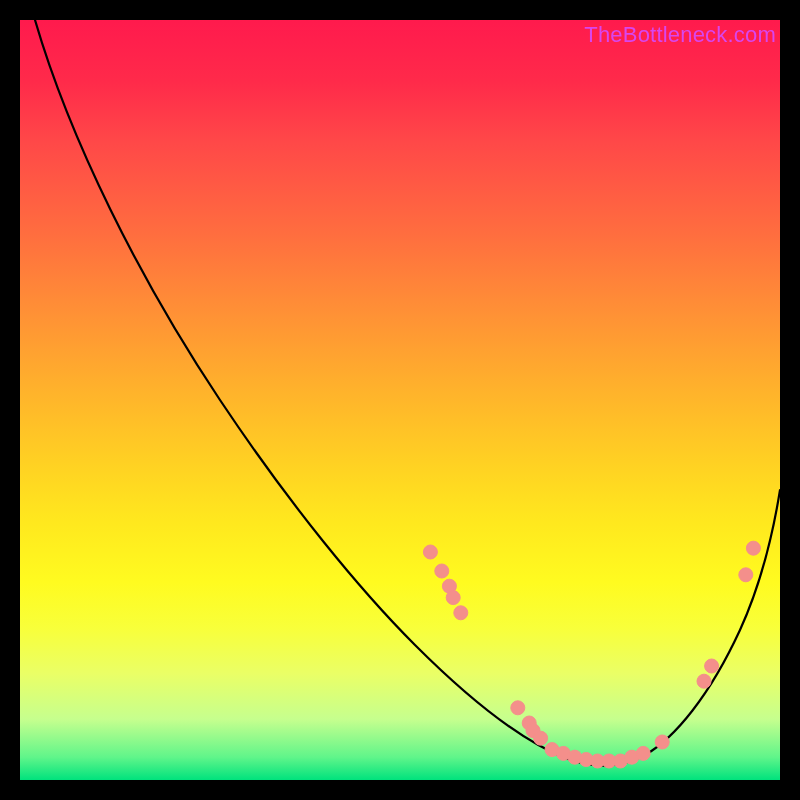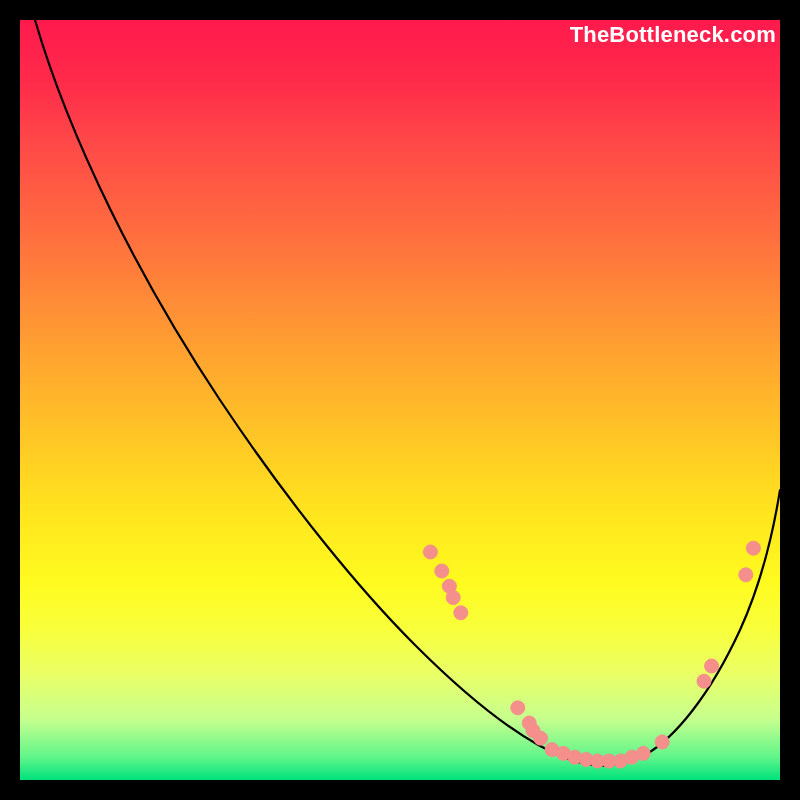--- a/index.html
+++ b/index.html
@@ -48,23 +48,23 @@
       #eaff66 86%,
       #c6ff8e 92%,
       #60f58a 97%,
       #00e27d 100%
     );
   }
   .watermark {
     position: absolute;
     top: 2px;
     right: 4px;
-    color: #ffffff;
+    color: #d946ef;
     font-size: 22px;
-    font-weight: 700;
+    font-weight: 400;
     letter-spacing: 0.2px;
     user-select: none;
   }
   svg.curve {
     position: absolute;
     left: 0;
     top: 0;
     width: 760px;
     height: 760px;
   }

